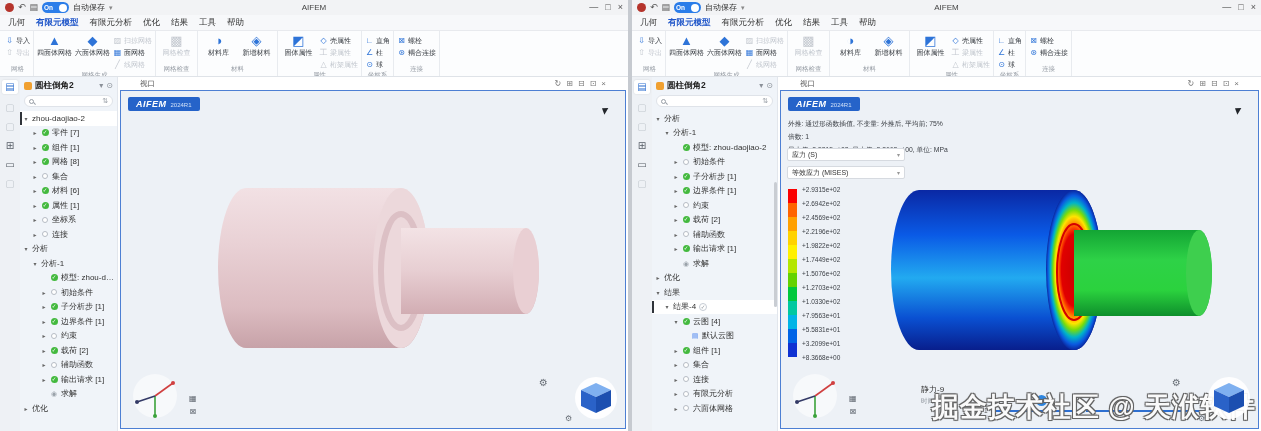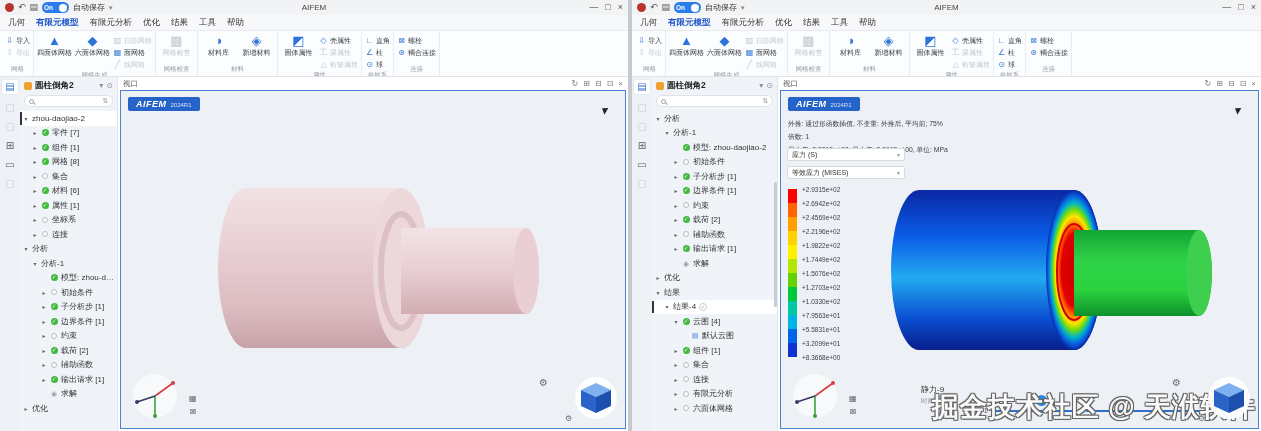--- a/index.html
+++ b/index.html
@@ -61,21 +61,21 @@
   .st{width:8px;display:flex;justify-content:center;flex:none;}
   .st-check{width:7px;height:7px;border-radius:50%;background:#43b93e;color:#fff;font-size:5.5px;line-height:7px;text-align:center;}
   .st-circle{width:6px;height:6px;border-radius:50%;border:1px solid #b6bcc4;background:#fff;}
   .st-solve{font-size:7px;color:#9aa2aa;line-height:1;}
   .st-contour{font-size:7px;color:#5b8def;line-height:1;}
   .tlabel{white-space:nowrap;overflow:hidden;text-overflow:ellipsis;color:#333;font-size:8px;}
   .tbadge{font-size:5.5px;color:#8a9098;border:1px solid #c6ccd4;border-radius:50%;width:8px;height:8px;line-height:7px;text-align:center;flex:none;}
   .tscroll{position:absolute;right:0;top:105px;width:3px;height:125px;background:#c9cdd3;border-radius:2px;}
   
   .vp{flex:1;display:flex;flex-direction:column;min-width:0;background:#fff;}
-  .vphead{height:13px;display:flex;align-items:center;padding:0 5px;font-size:7.5px;color:#555;background:#fff;flex:none;}
+  .vphead{height:13px;display:flex;align-items:center;padding:0 22px;font-size:7.5px;color:#555;background:#fff;flex:none;}
   .vpbtns{margin-left:auto;display:flex;gap:5px;color:#777;font-size:8px;}
   .canvas{flex:1;margin:0 2px 2px;border:1px solid #4d7fd3;background:#edf1f6;position:relative;overflow:hidden;}
   .badge{position:absolute;top:6px;left:7px;background:#2563c9;color:#fff;display:flex;align-items:baseline;gap:4px;padding:2px 8px;border-radius:2px;}
   .badge .bn{font-size:9px;font-weight:bold;font-style:italic;letter-spacing:.5px;}
   .badge .bv{font-size:6px;color:#cfe0f8;}
   .cursor{position:absolute;top:16px;right:16px;width:0;height:0;border-left:6px solid #23262b;border-top:2px solid transparent;border-bottom:5px solid transparent;transform:rotate(-20deg);}
   .model{position:absolute;}
   .info{position:absolute;left:7px;top:26px;font-size:6.8px;color:#3a3e44;line-height:13px;white-space:nowrap;}
   .dd{position:absolute;left:6px;width:118px;height:13px;background:#fff;border:1px solid #d6dae0;border-radius:2px;display:flex;align-items:center;justify-content:space-between;padding:0 4px;font-size:7px;color:#333;}
   .dd .caret{font-size:6px;color:#999;}

